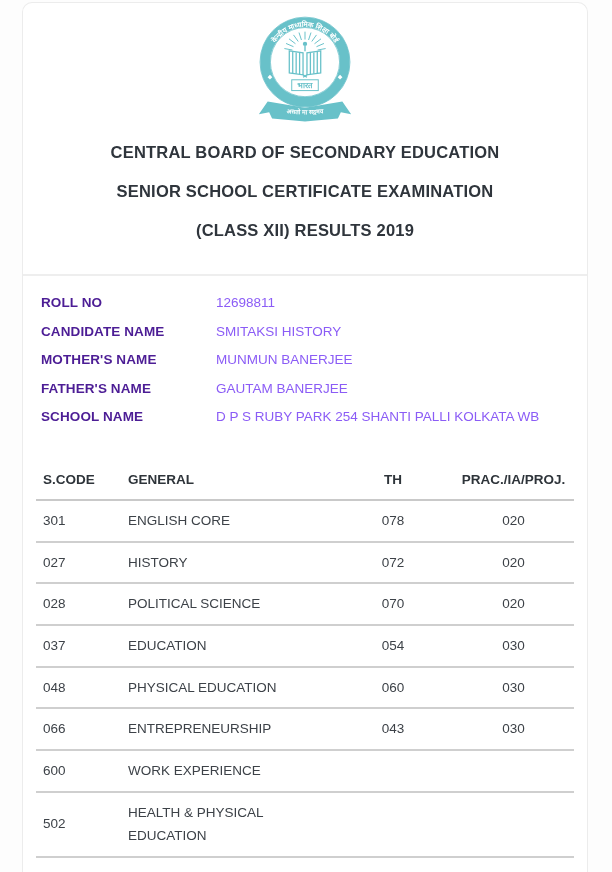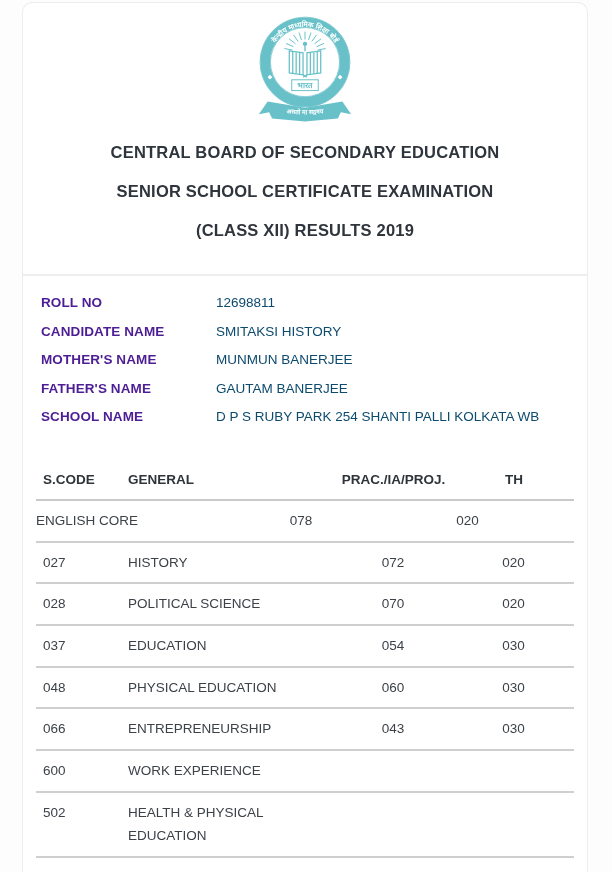--- a/index.html
+++ b/index.html
@@ -47,26 +47,26 @@
     height: 28.5px;
     font-size: 13.5px;
   }
   .detail-label {
     width: 175px;
     flex: 0 0 175px;
     font-weight: bold;
     color: #4c1d95;
     letter-spacing: 0.1px;
   }
-  .detail-value { color: #0c4a6e; }
+  .detail-value { color: #8b5cf6; }
 
   .marks { margin: 22px 13px 0 13px; }
   .trow {
     display: flex;
-    align-items: flex-start;
+    align-items: center;
     min-height: 38px;
     border-bottom: 2px solid #cfcfcf;
     font-size: 13.5px;
     color: #3d4248;
   }
   .trow.thead {
     font-weight: bold;
     color: #2e343a;
     border-bottom-color: #c9c9c9;
   }
@@ -181,25 +181,26 @@
           <div class="detail-label">SCHOOL NAME</div>
           <div class="detail-value">D P S RUBY PARK 254 SHANTI PALLI KOLKATA WB</div>
         </div>
 
     </div>
 
     <div class="marks">
       <div class="trow thead">
         <div class="col code">S.CODE</div>
         <div class="col subject">GENERAL</div>
+        <div class="col th">TH</div>
         <div class="col prac">PRAC./IA/PROJ.</div>
-        <div class="col th">TH</div>
       </div>
 
         <div class="trow">
+          <div class="col code">301</div>
           <div class="col subject">ENGLISH CORE</div>
           <div class="col th">078</div>
           <div class="col prac">020</div>
         </div>
 
         <div class="trow">
           <div class="col code">027</div>
           <div class="col subject">HISTORY</div>
           <div class="col th">072</div>
           <div class="col prac">020</div>

